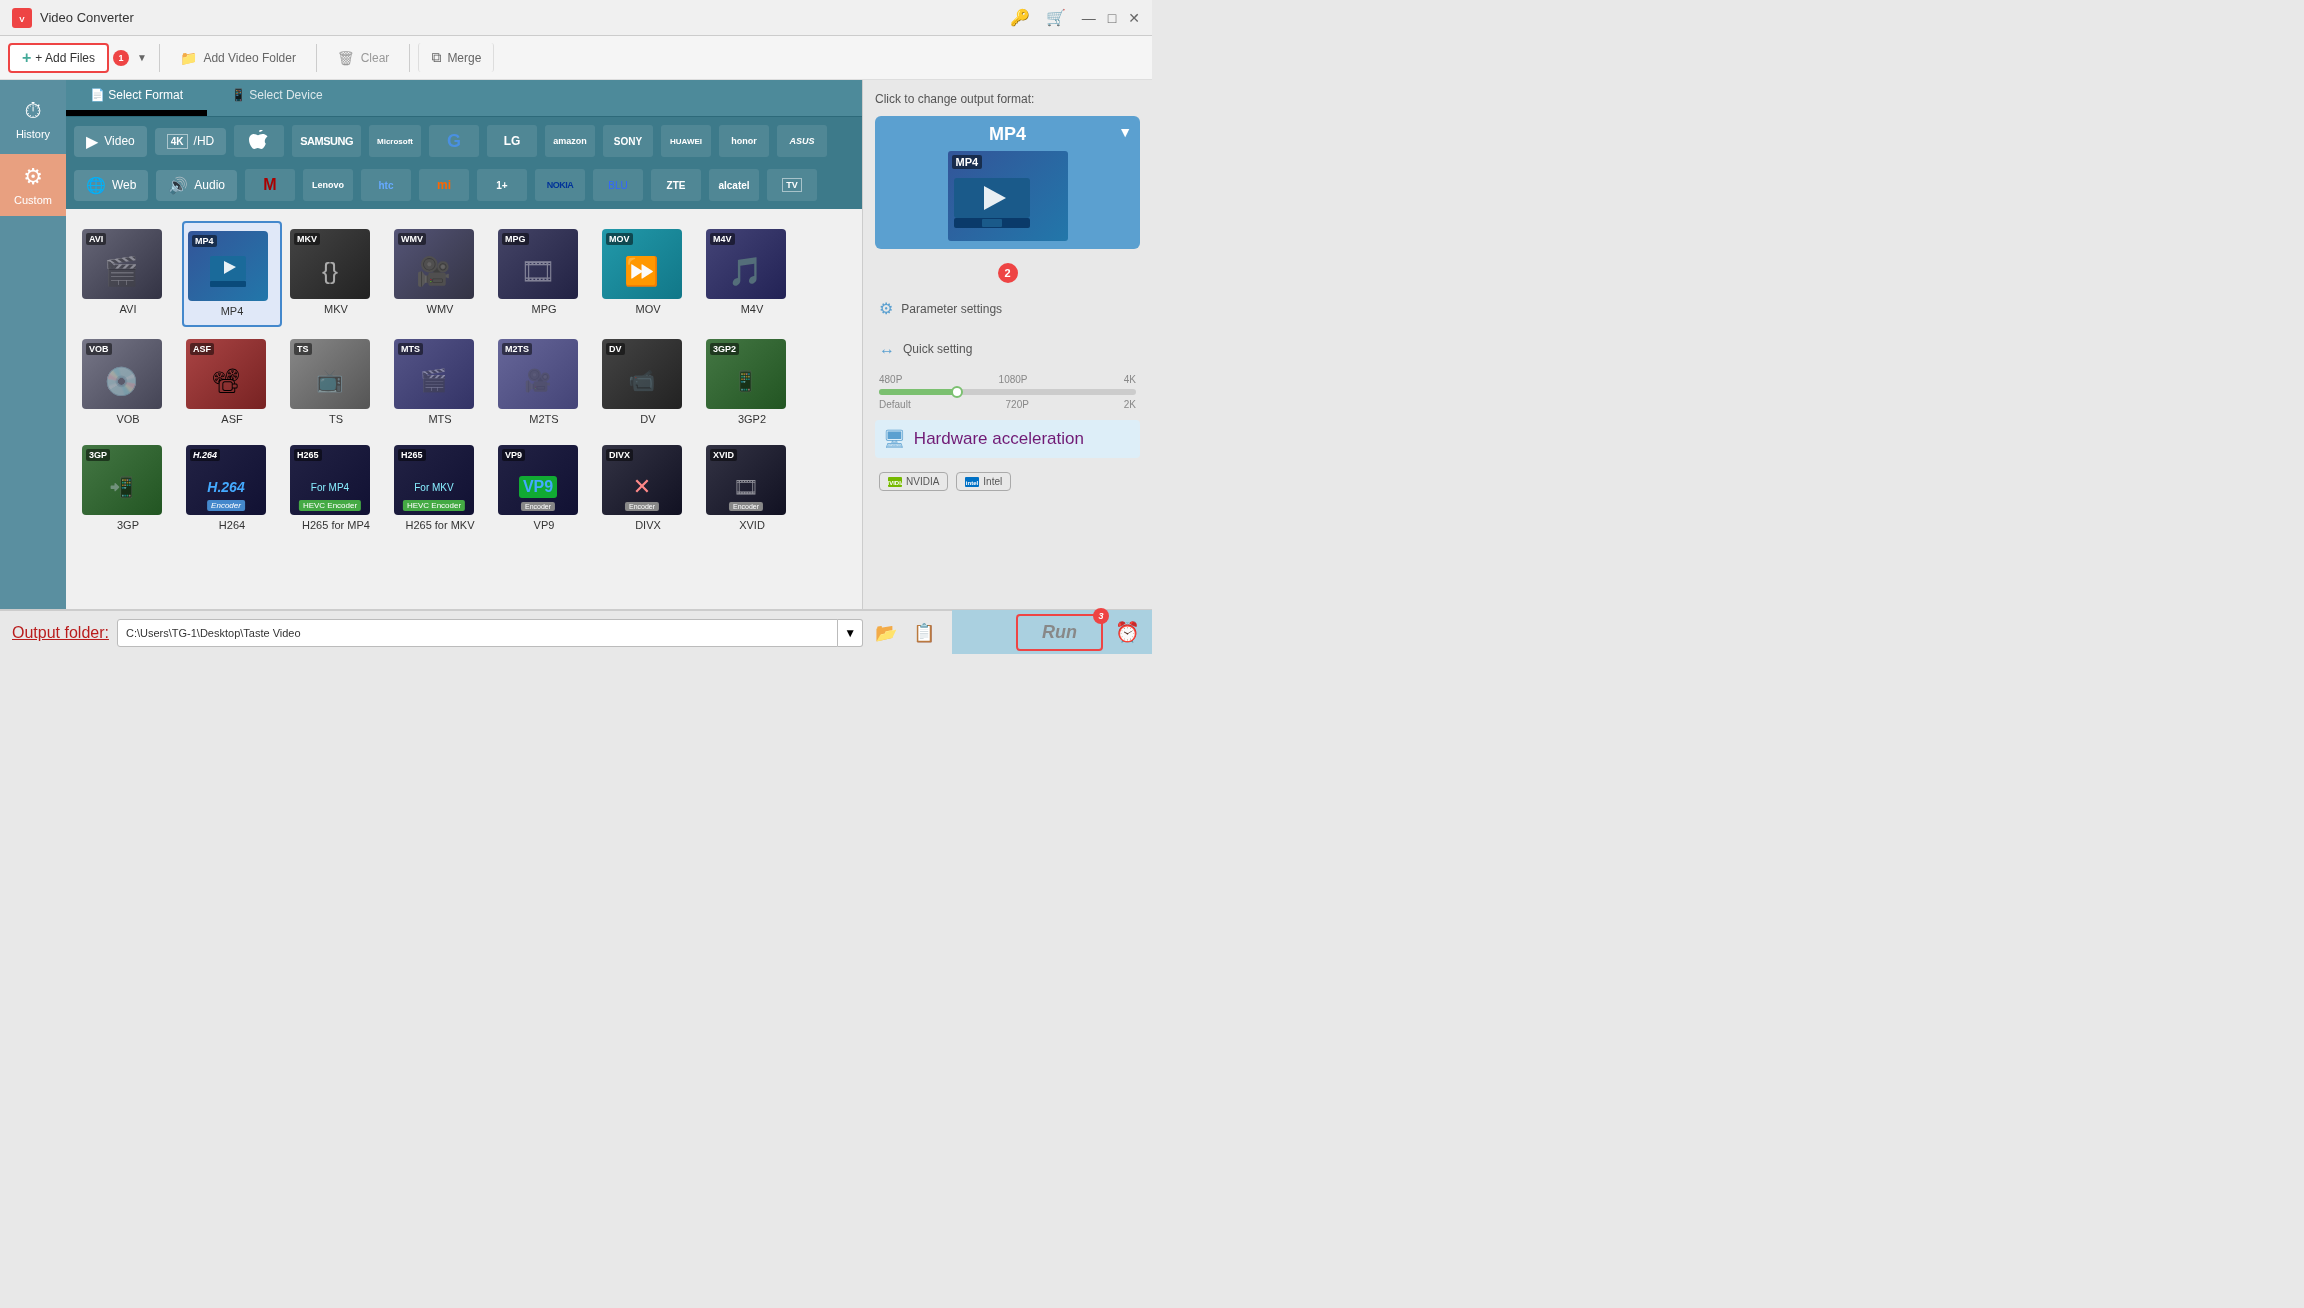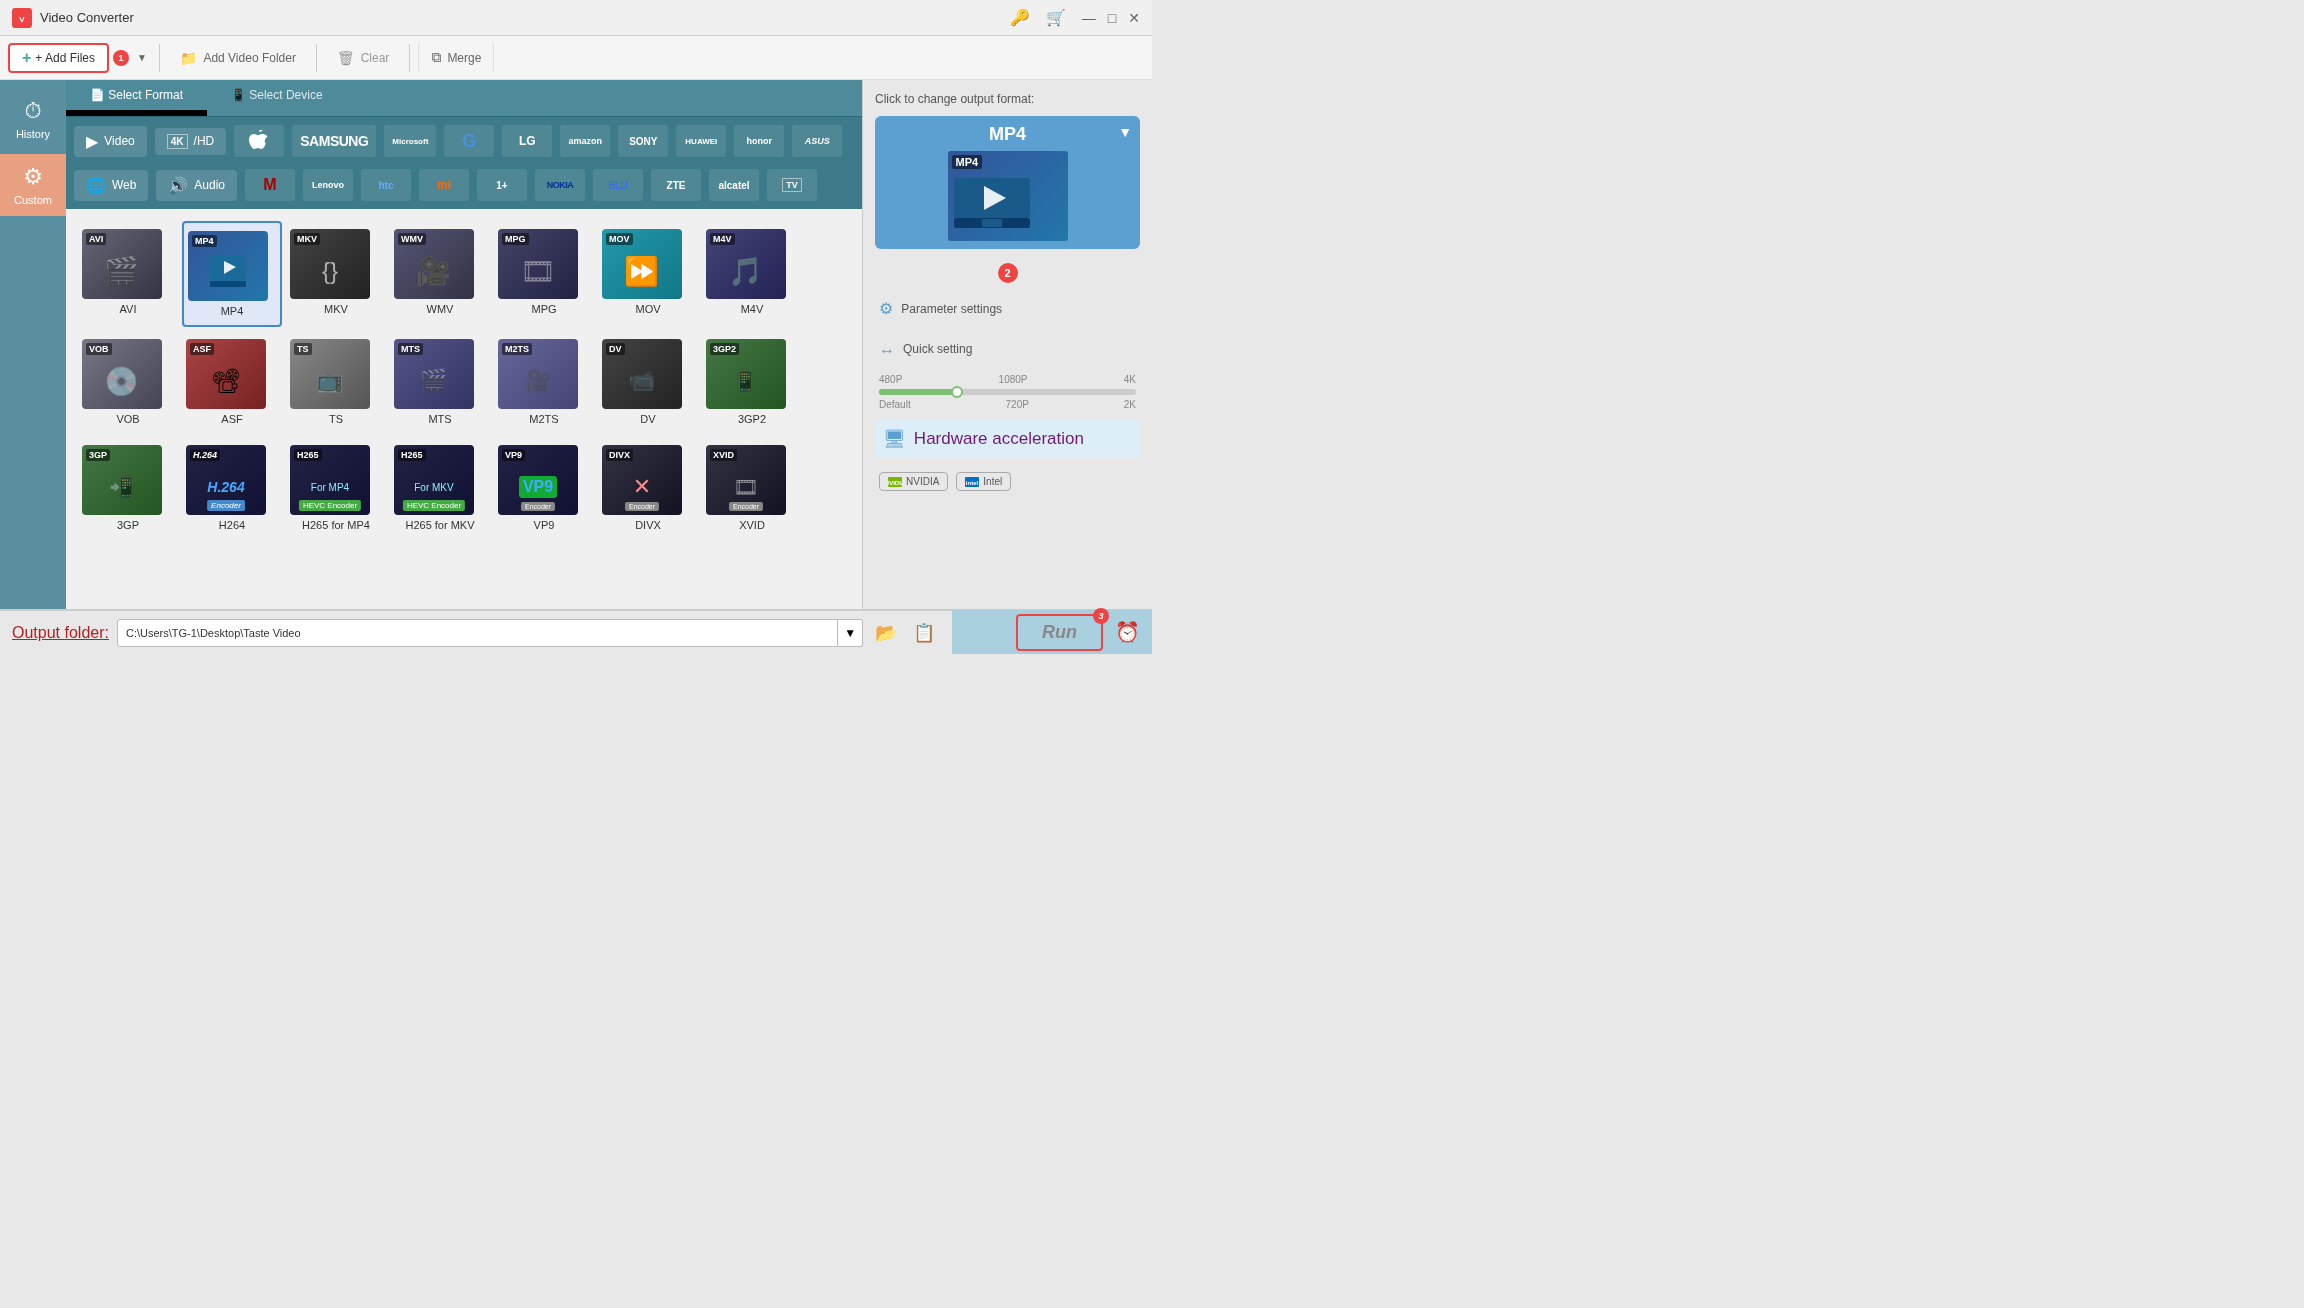--- a/index.html
+++ b/index.html
@@ -494,21 +494,21 @@
           <span style="font-size:10px;font-weight:bold;border:1px solid rgba(255,255,255,0.5);padding:1px 3px;">4K</span>
           <span>/HD</span>
         </div>
         <div class="brand-logo">
           <svg width="20" height="22" viewBox="0 0 20 22">
               <path d="M15.8 11.5c0-3.3 2.7-4.9 2.8-5-1.5-2.2-3.9-2.5-4.7-2.5-2-.2-3.9 1.2-4.9 1.2s-2.6-1.1-4.2-1.1C2.5 4.2 0 6 0 9.8c0 2.3.9 4.8 2 6.4 1 1.4 1.9 2.8 3.3 2.8s1.9-.9 3.5-.9 2.1.9 3.5.9 2.3-1.4 3.3-2.8c.7-1 1-2 1.2-2.7-.1 0-1-.4-1-2z" fill="white"></path>
               <path d="M13.5.5C12.7 1.4 11.5 2 10.3 1.9c-.1-1.2.5-2.5 1.2-3.3.8-.9 2-1.5 3.1-1.6.1 1.3-.4 2.6-1.1 3.5z" fill="white"></path>
             </svg>
         </div>
         <div class="brand-logo">
-          <span style="font-size:14px;letter-spacing:-0.5px;">SAMSUNG</span>
+          <span style="font-size:11px;letter-spacing:-0.5px;">SAMSUNG</span>
         </div>
         <div class="brand-logo">
           <span style="font-size:8px;">Microsoft</span>
         </div>
         <div class="brand-logo">
           <span style="font-size:18px;font-weight:bold;color:#4a90e2;">G</span>
         </div>
         <div class="brand-logo">
           <span style="font-size:12px;font-weight:bold;">LG</span>
         </div>

